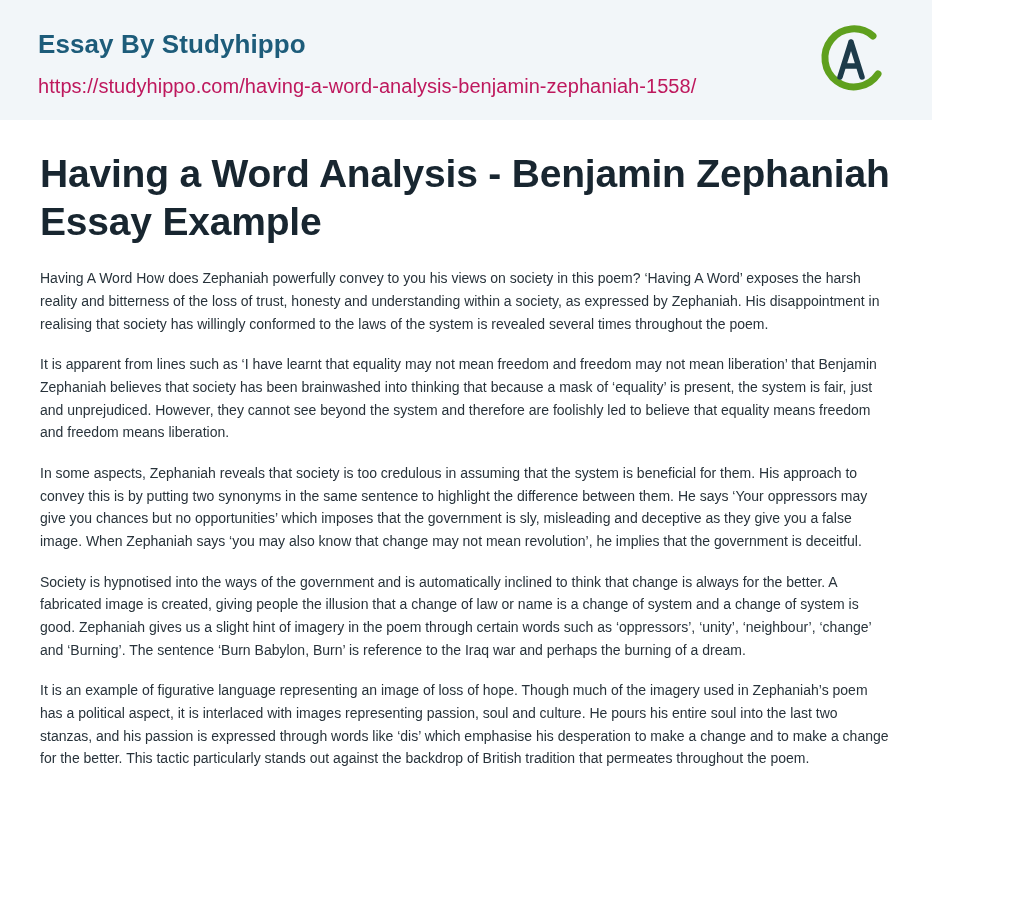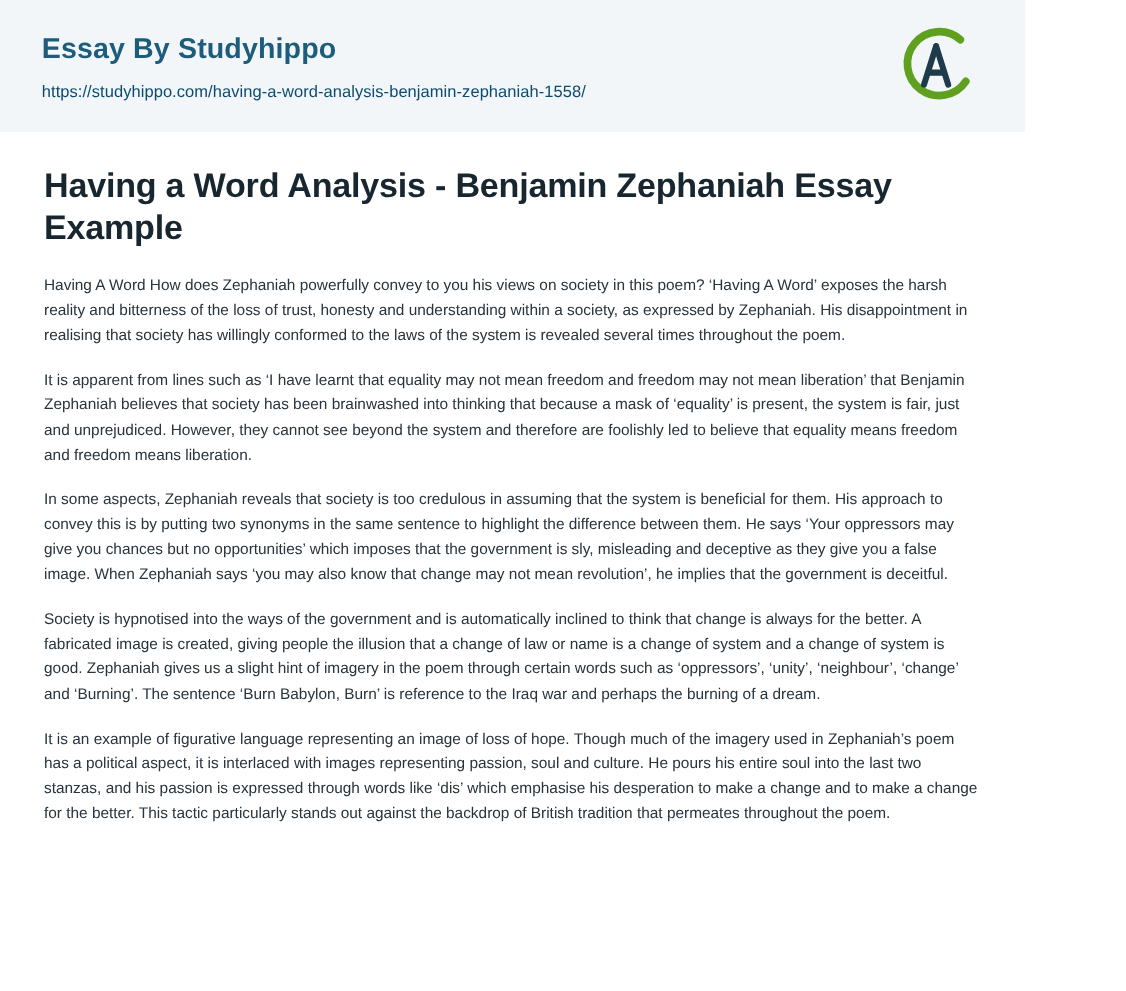--- a/index.html
+++ b/index.html
@@ -29,39 +29,39 @@
   }
   .brand {
     font-size: 26px;
     font-weight: bold;
     color: #1d5c7a;
     letter-spacing: 0.1px;
     line-height: 1.1;
   }
   .source-url {
     margin-top: 16px;
-    font-size: 15px;
-    color: #0c4a6e;
+    font-size: 20px;
+    color: #be185d;
     letter-spacing: 0.05px;
     word-break: break-all;
   }
   .logo {
     position: absolute;
     right: 44px;
     top: 22px;
     width: 74px;
     height: 74px;
   }
   
   .content {
     padding: 30px 40px 20px 40px;
     box-sizing: border-box;
   }
   h1.title {
-    font-size: 31px;
+    font-size: 39px;
     line-height: 1.22;
     font-weight: bold;
     color: #182630;
     margin: 0 0 22px 0;
     letter-spacing: -0.2px;
     max-width: 900px;
   }
   p.para {
     font-size: 14px;
     line-height: 1.62;

